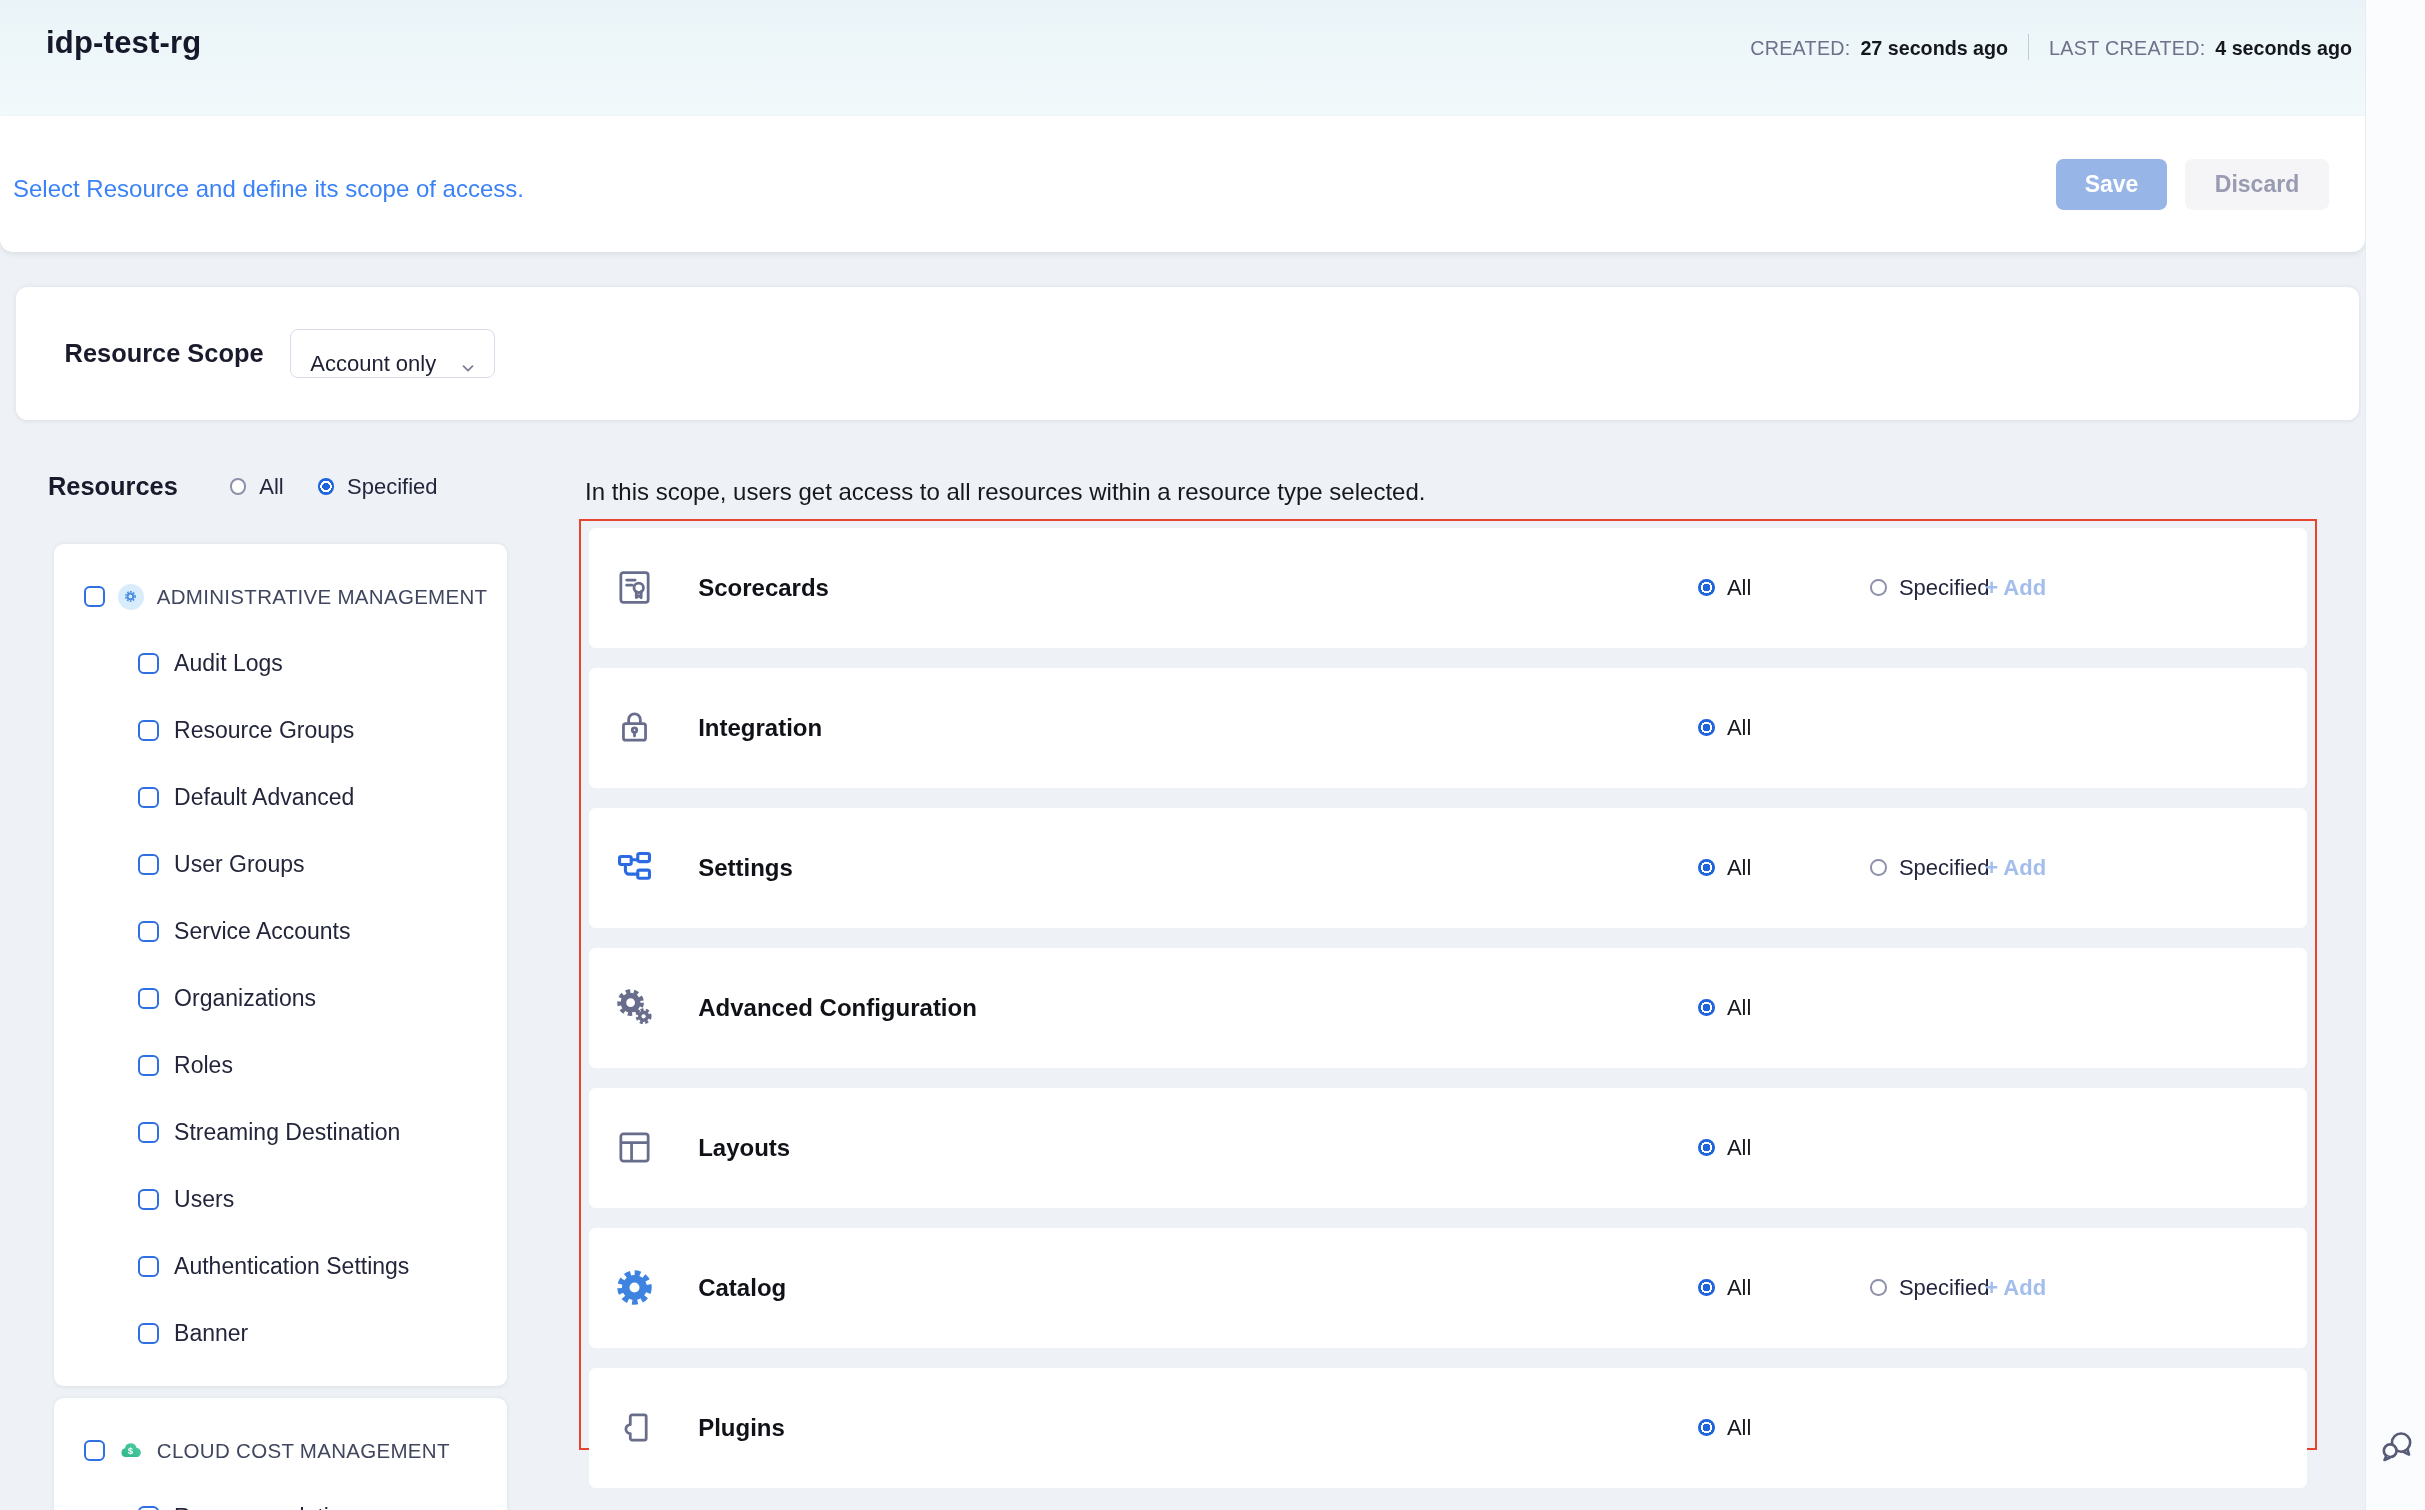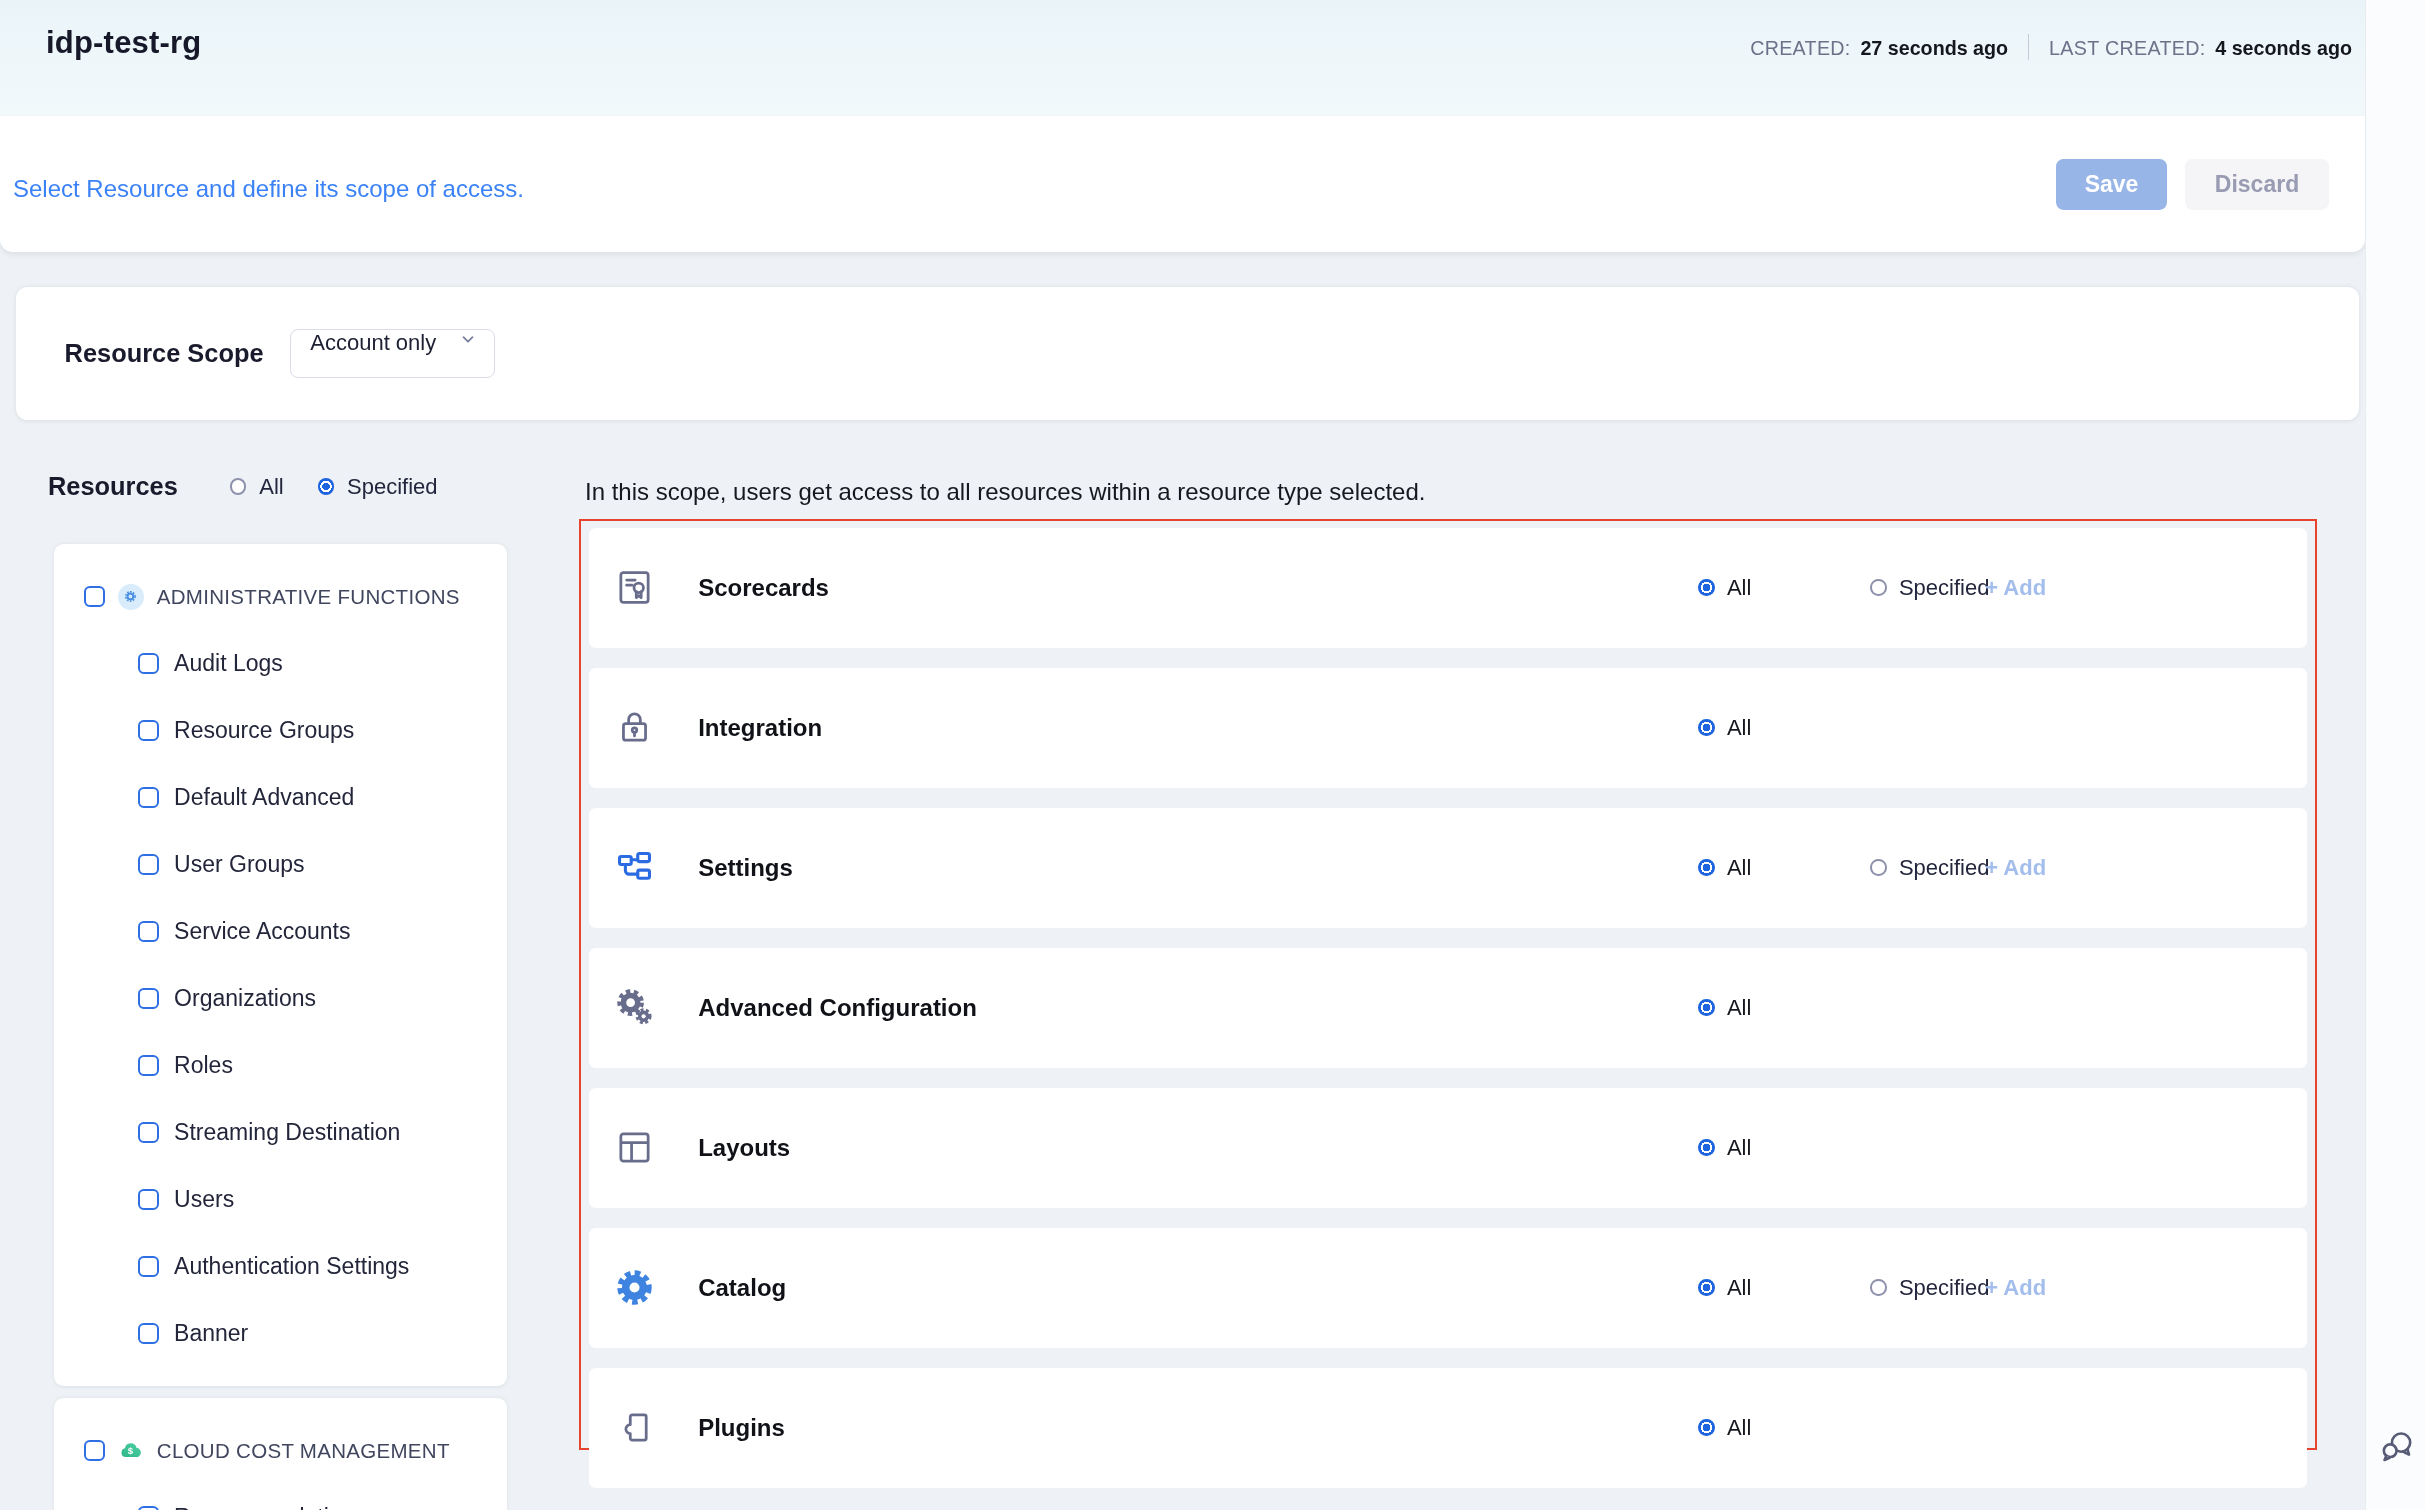--- a/index.html
+++ b/index.html
@@ -30,21 +30,21 @@
     font-family:inherit;cursor:pointer}
   .btn-save{width:111px;background:var(--save-bg);color:#fff}
   .btn-discard{width:144px;background:#f5f5f8;color:#989bb1}
 
   
   .scope-card{position:absolute;left:15.6px;top:287px;width:2343px;height:133px;background:#fff;
     border-radius:11.5px;box-shadow:0 0.8px 4.1px rgba(40,50,70,.10);
     display:flex;align-items:center;padding-left:49px;box-sizing:border-box}
   .scope-label{font-size:25.4px;font-weight:700;color:#191b2c}
   .scope-dropdown{margin-left:26px;height:49px;padding:0 16.4px 0 19.7px;
-    display:inline-flex;align-items:flex-start;gap:23px;background:#fff;
+    display:inline-flex;align-items:flex-end;gap:23px;background:#fff;
     border:1.6px solid #d9dce9;border-radius:8.2px;font-size:22px;color:#1d2033;
     font-family:inherit;cursor:pointer}
 
   
   .resources-header{position:absolute;left:48px;top:472px;display:flex;align-items:center;
     font-size:22px;color:#23263c}
   .resources-title{font-size:25.4px;font-weight:700;color:#191b2c;margin-right:52px}
   .radio-opt{display:flex;align-items:center;gap:13px;margin-right:34px;cursor:pointer}
 
   .radio{width:16.4px;height:16.4px;border-radius:50%;border:2.1px solid #8d91ab;background:#fff;
@@ -143,21 +143,21 @@
       <div class="tree-card">
         <div class="tree-head">
           <span class="cbx"></span>
           <span class="group-ico admin-functions-icon">
             <svg width="14.8" height="14.8" viewBox="0 0 24 24" fill="none">
       <circle cx="12" cy="12" r="4.6" stroke="#4a8fe2" stroke-width="3.2"></circle>
       <circle cx="12" cy="12" r="7.6" stroke="#4a8fe2" stroke-width="2.6" stroke-dasharray="2.7 2.2"></circle>
       <circle cx="12" cy="12" r="1.8" fill="#d8ecfb"></circle>
             </svg>
           </span>
-          <span class="group-label">ADMINISTRATIVE FUNCTIONS</span>
+          <span class="group-label">ADMINISTRATIVE MANAGEMENT</span>
         </div>
         <div class="tree-item">
           <span class="cbx"></span>
           <span class="tree-item-label">Audit Logs</span>
         </div>
         <div class="tree-item">
           <span class="cbx"></span>
           <span class="tree-item-label">Resource Groups</span>
         </div>
         <div class="tree-item">

